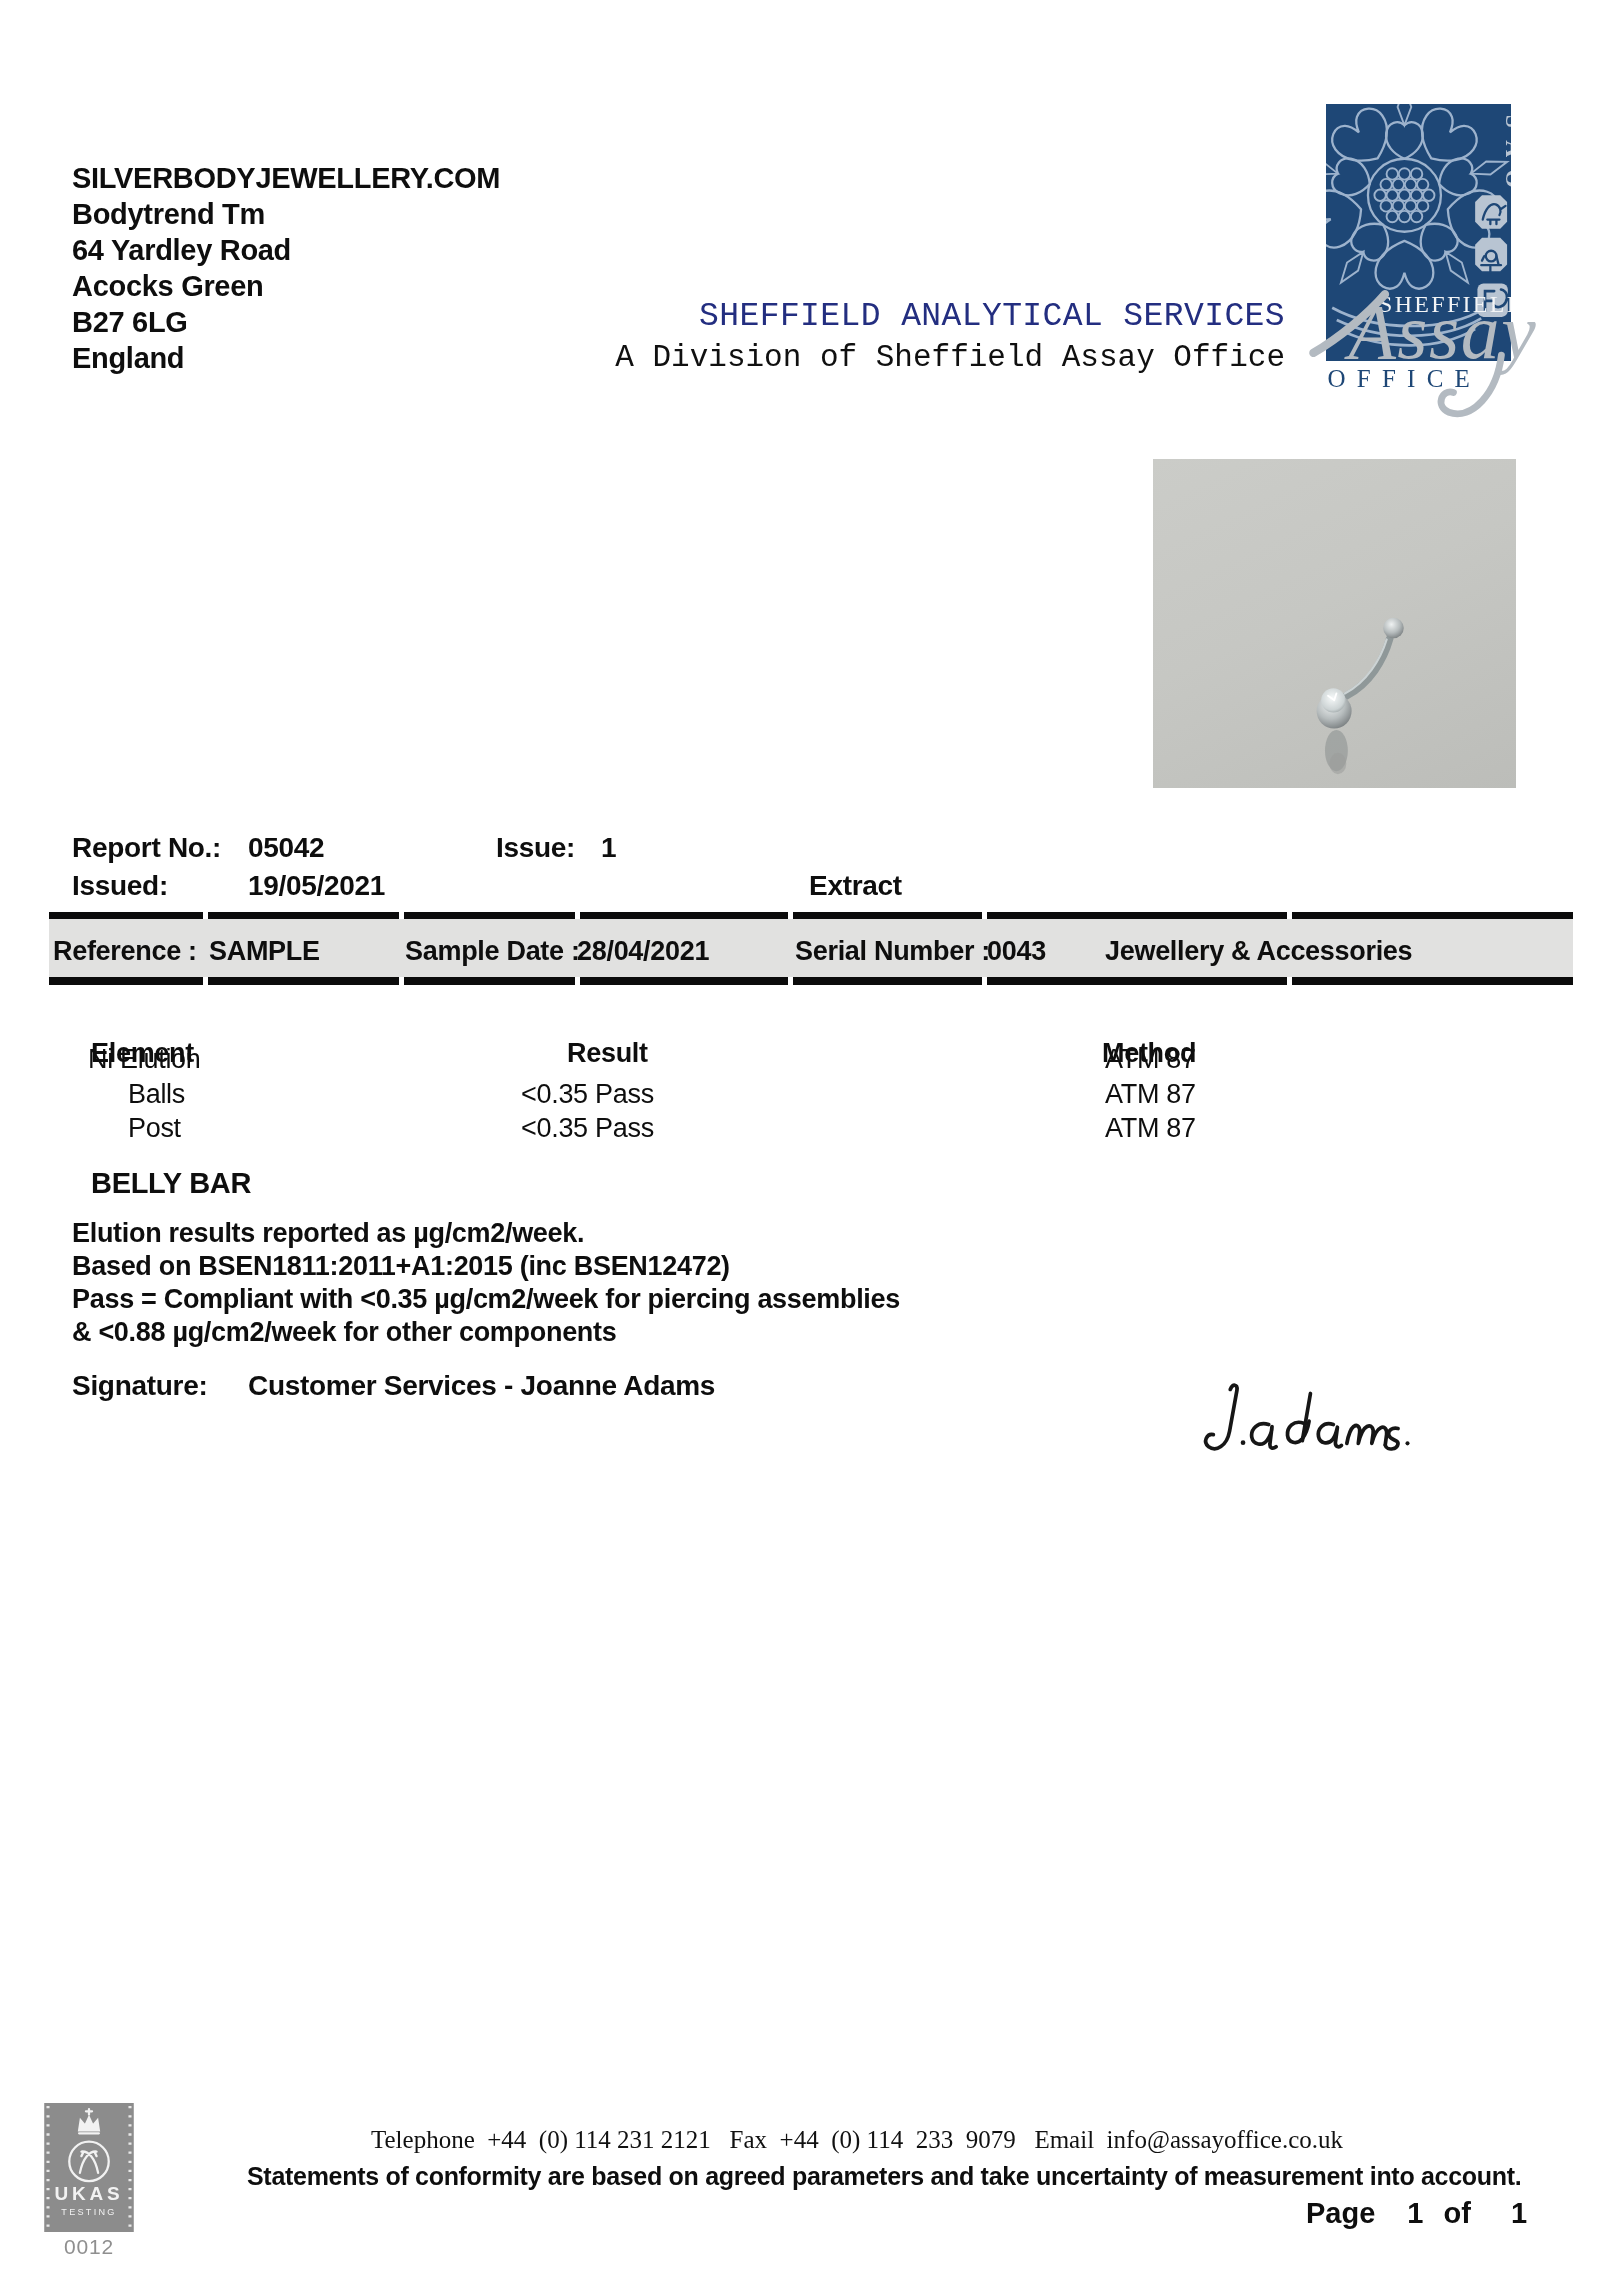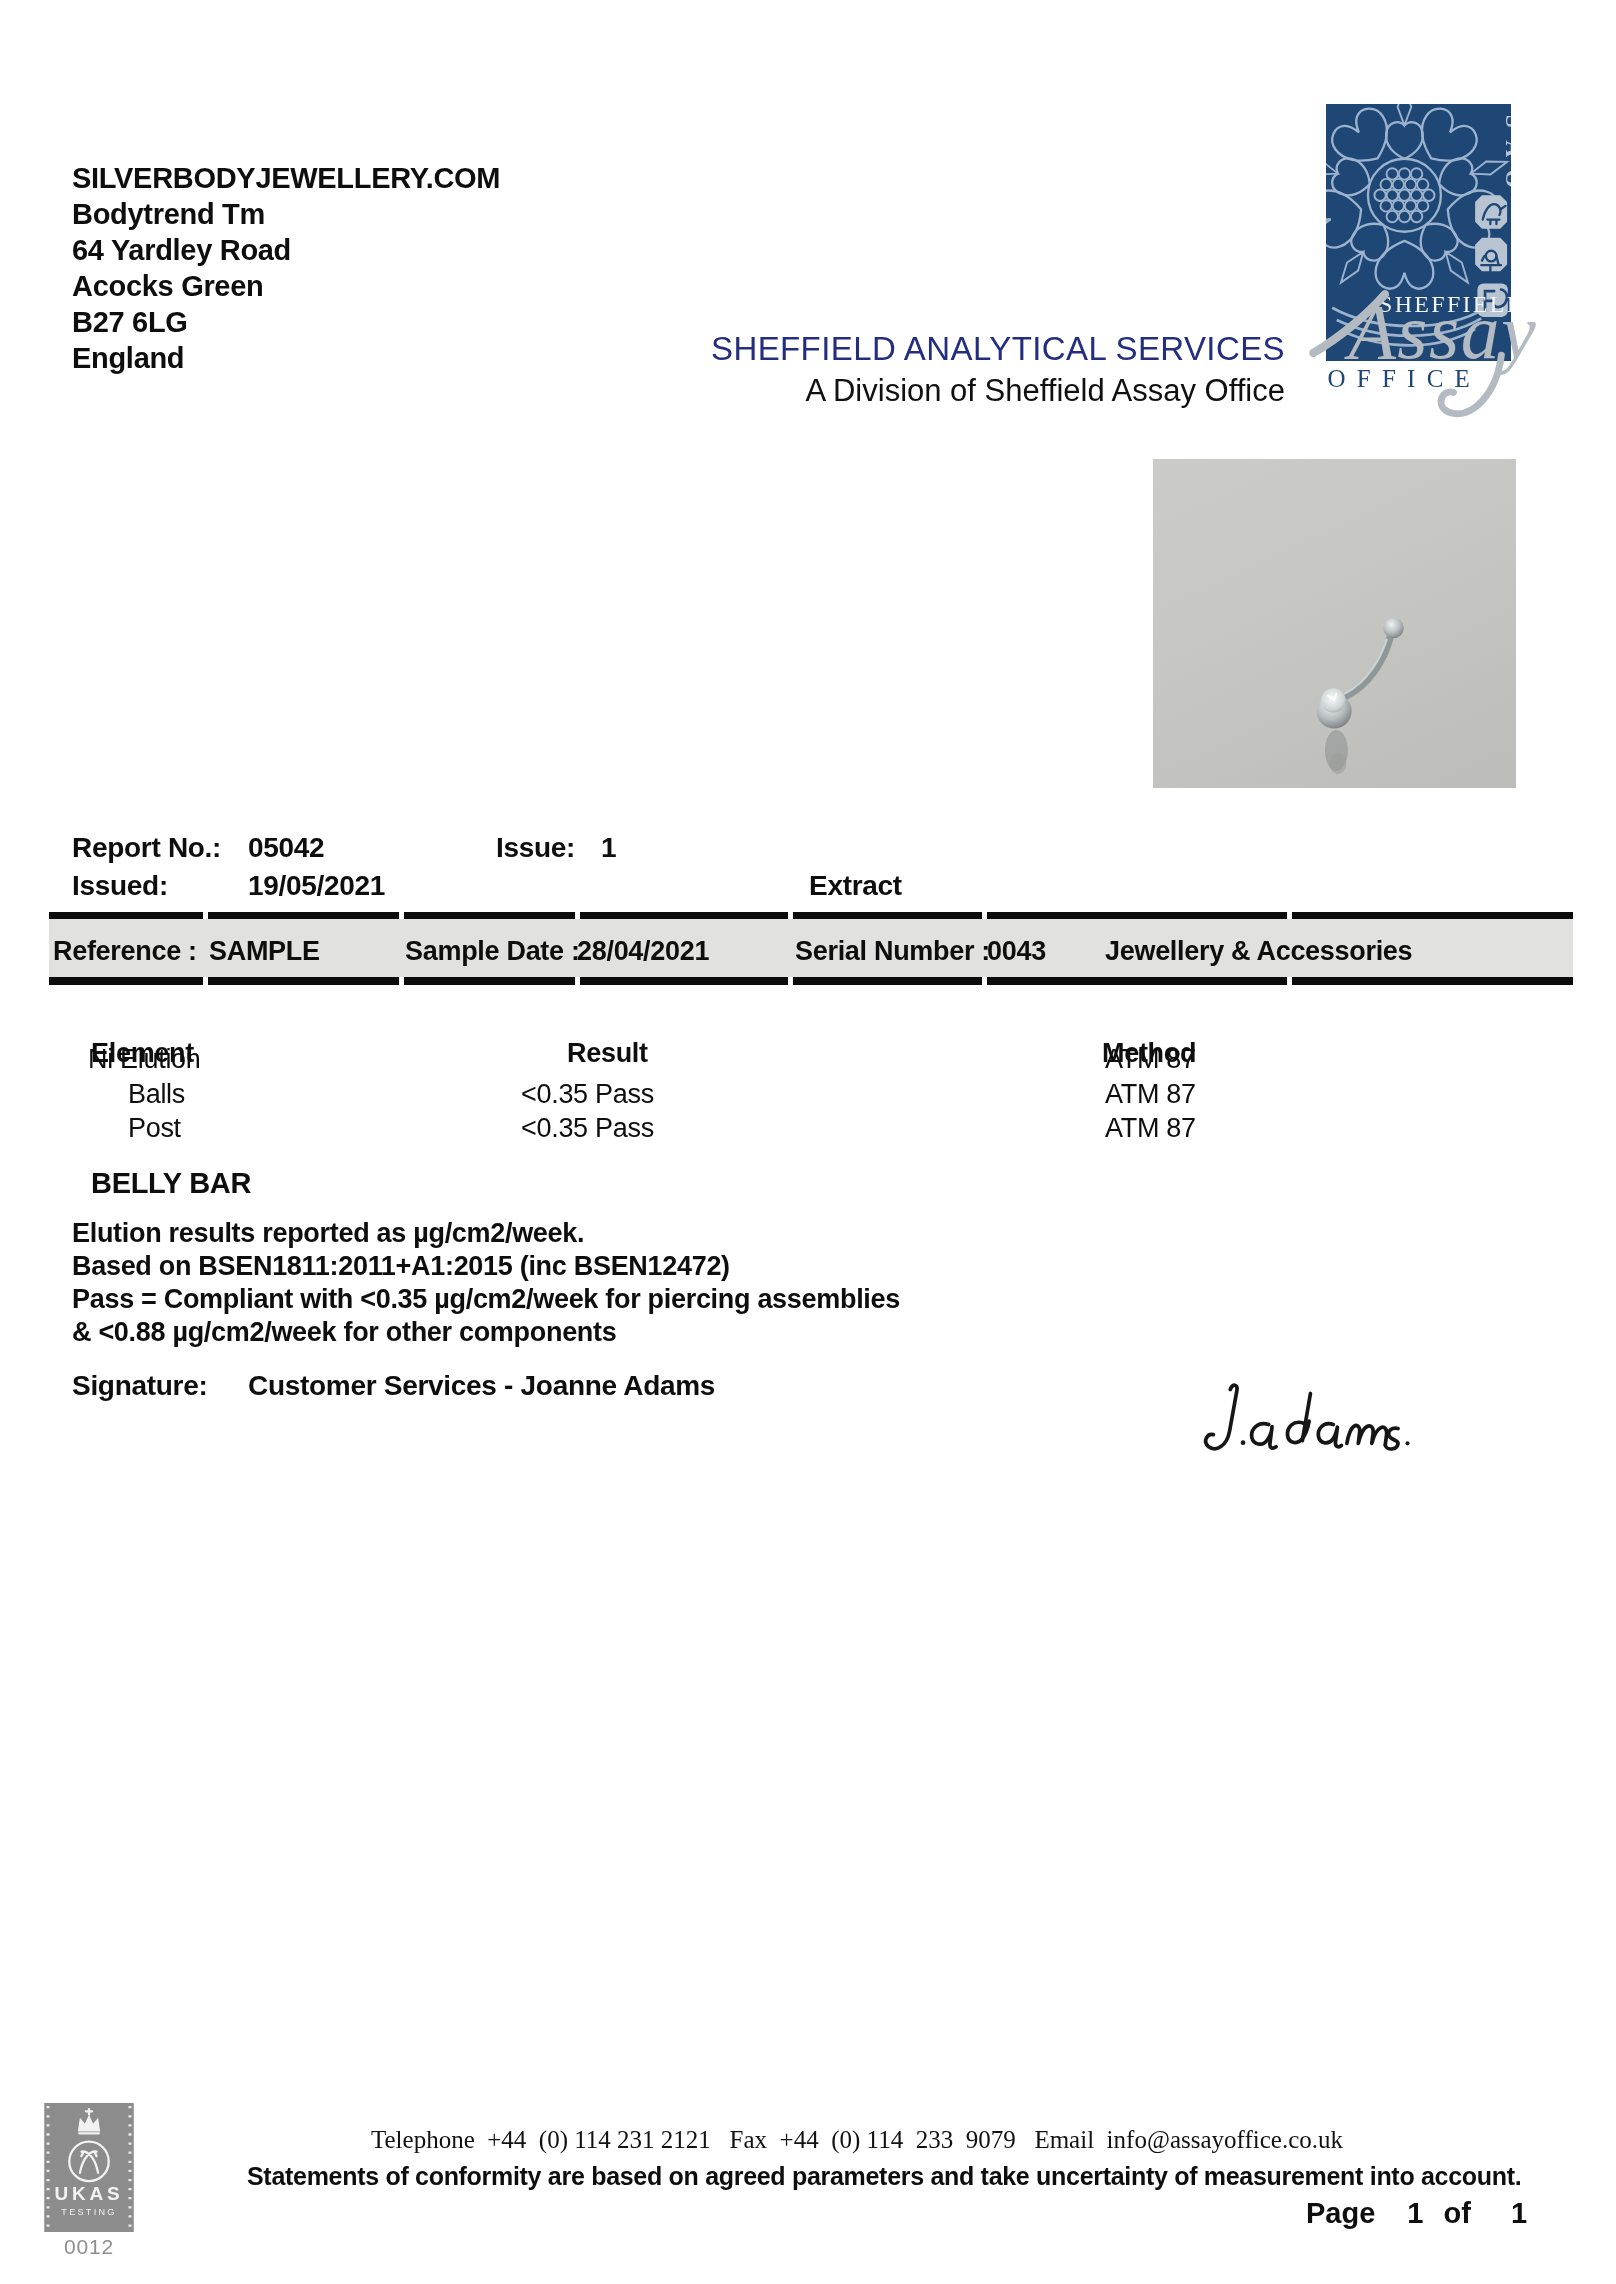--- a/index.html
+++ b/index.html
@@ -1,20 +1,20 @@
 <!DOCTYPE html>
 <html style="font-size:12px"><head>
 <meta charset="utf-8">
 <style>
   html,body{margin:0;padding:0;background:#ffffff;}
   .page{position:relative;width:1616px;height:2284px;background:#fff;overflow:hidden;
         font-family:"Liberation Sans",sans-serif;color:#0e0e0e;}
   .abs{position:absolute;}
   .sans-b{font-family:"Liberation Sans",sans-serif;font-weight:bold;letter-spacing:-0.3px;}
-  .serif{font-family:Liberation Sans, sans-serif;margin-top:32px;}
+  .serif{font-family:Liberation Mono, monospace;}
 
   
   .recipient{left:72px;top:160px;font-size:29px;line-height:36px;}
   
   .division{left:457px;top:298px;width:828px;text-align:right;}
   .division .title{font-size:33px;color:#232e80;letter-spacing:0.4px;}
   .division .subtitle{font-size:31px;color:#101010;margin-top:4.6px;}
 
   
   .logo{left:1326px;top:104px;width:199px;height:327px;}

